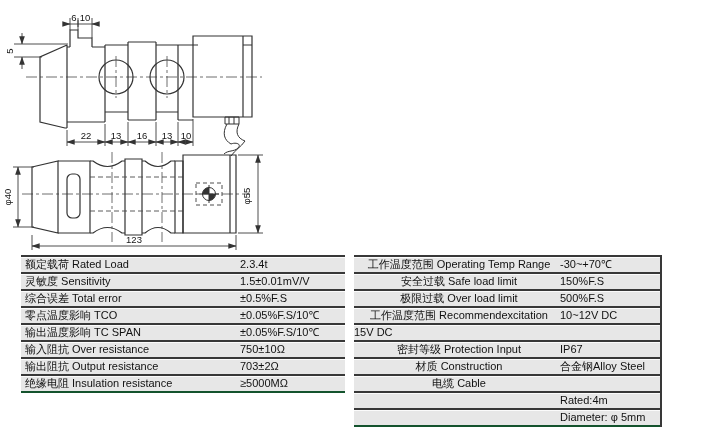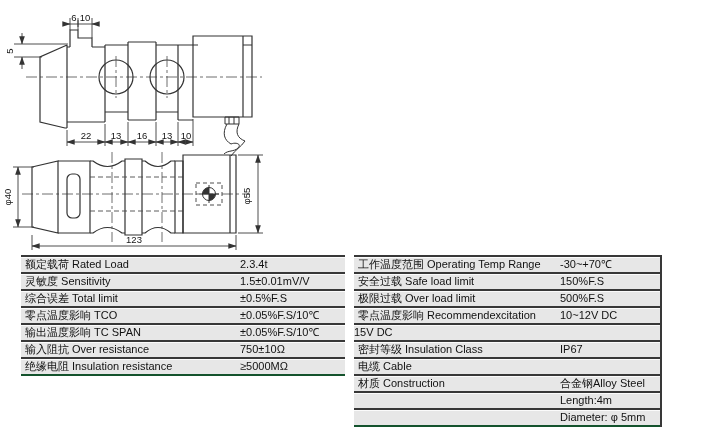--- a/index.html
+++ b/index.html
@@ -20,21 +20,21 @@
   .half { display:flex; flex-direction:column; }
   .half.left  { width:324px; }
   .half.right { width:306px; border-right:2px solid #383838; }
   .trow { display:flex; align-items:center; height:17px; box-sizing:border-box;
           background:#e7e7e7; border-top:2px solid #383838;
           box-shadow: inset 0 1px 0 #fbfbfb; }
   .half .trow:last-child { border-bottom:2px solid #14532d; height:19px; }
   .tlabel, .tvalue { font-size:11px; color:#111; white-space:nowrap; overflow:hidden; line-height:13px; }
   .tlabel { padding-left:4px; }
   .half.left  .tlabel { width:215px; }
-  .half.right .tlabel { width:202px; }
+  .half.right .tlabel { width:202px;text-align:center; }
 </style>
 </head>
 <body>
 
 <div class="stage">
 
   <svg class="drawing" width="722" height="255" viewBox="0 0 722 255">
     <defs>
       <marker id="ar" viewBox="0 0 10 10" markerWidth="9" markerHeight="9" refX="9.5" refY="5" orient="auto-start-reverse">
         <path d="M0,1.5 L10,5 L0,8.5 Z" fill="#333"></path>
@@ -139,76 +139,80 @@
     <div class="half left">
       <div class="trow">
         <span class="tlabel">额定载荷 Rated Load</span>
         <span class="tvalue">2.3.4t</span>
       </div>
       <div class="trow">
         <span class="tlabel">灵敏度 Sensitivity</span>
         <span class="tvalue">1.5±0.01mV/V</span>
       </div>
       <div class="trow">
-        <span class="tlabel">综合误差 Total limit</span>
+        <span class="tlabel">综合误差 Total error</span>
         <span class="tvalue">±0.5%F.S</span>
       </div>
       <div class="trow">
         <span class="tlabel">零点温度影响 TCO</span>
         <span class="tvalue">±0.05%F.S/10℃</span>
       </div>
       <div class="trow">
         <span class="tlabel">输出温度影响 TC SPAN</span>
         <span class="tvalue">±0.05%F.S/10℃</span>
       </div>
       <div class="trow">
         <span class="tlabel">输入阻抗 Over resistance</span>
         <span class="tvalue">750±10Ω</span>
       </div>
       <div class="trow">
+        <span class="tlabel">输出阻抗 Output resistance</span>
+        <span class="tvalue">703±2Ω</span>
+      </div>
+      <div class="trow">
         <span class="tlabel">绝缘电阻 Insulation resistance</span>
         <span class="tvalue">≥5000MΩ</span>
       </div>
     </div>
 
     <div class="half right">
       <div class="trow">
         <span class="tlabel">工作温度范围 Operating Temp Range</span>
         <span class="tvalue">-30~+70℃</span>
       </div>
       <div class="trow">
         <span class="tlabel">安全过载 Safe load limit</span>
         <span class="tvalue">150%F.S</span>
       </div>
       <div class="trow">
         <span class="tlabel">极限过载 Over load limit</span>
         <span class="tvalue">500%F.S</span>
       </div>
       <div class="trow">
-        <span class="tlabel">零点温度影响 Recommendexcitation</span>
+        <span class="tlabel">工作温度范围 Recommendexcitation</span>
         <span class="tvalue">10~12V DC</span>
       </div>
       <div class="trow">
         <span class="tvalue">15V DC</span>
       </div>
       <div class="trow">
-        <span class="tlabel">密封等级 Insulation Class</span>
+        <span class="tlabel">密封等级 Protection Input</span>
         <span class="tvalue">IP67</span>
+      </div>
+      <div class="trow">
+        <span class="tlabel">材质 Construction</span>
+        <span class="tvalue">合金钢Alloy Steel</span>
       </div>
       <div class="trow">
         <span class="tlabel">电缆 Cable</span>
         <span class="tvalue"></span>
       </div>
       <div class="trow">
-        <span class="tlabel">材质 Construction</span>
-        <span class="tvalue">合金钢Alloy Steel</span>
-      </div>
-      <div class="trow">
         <span class="tlabel"></span>
-        <span class="tvalue">Length:4m</span>
+        <span class="tvalue">Rated:4m</span>
       </div>
       <div class="trow">
         <span class="tlabel"></span>
         <span class="tvalue">Diameter: φ 5mm</span>
       </div>
     </div>
   </div>
 </div>
 
 </body></html>

